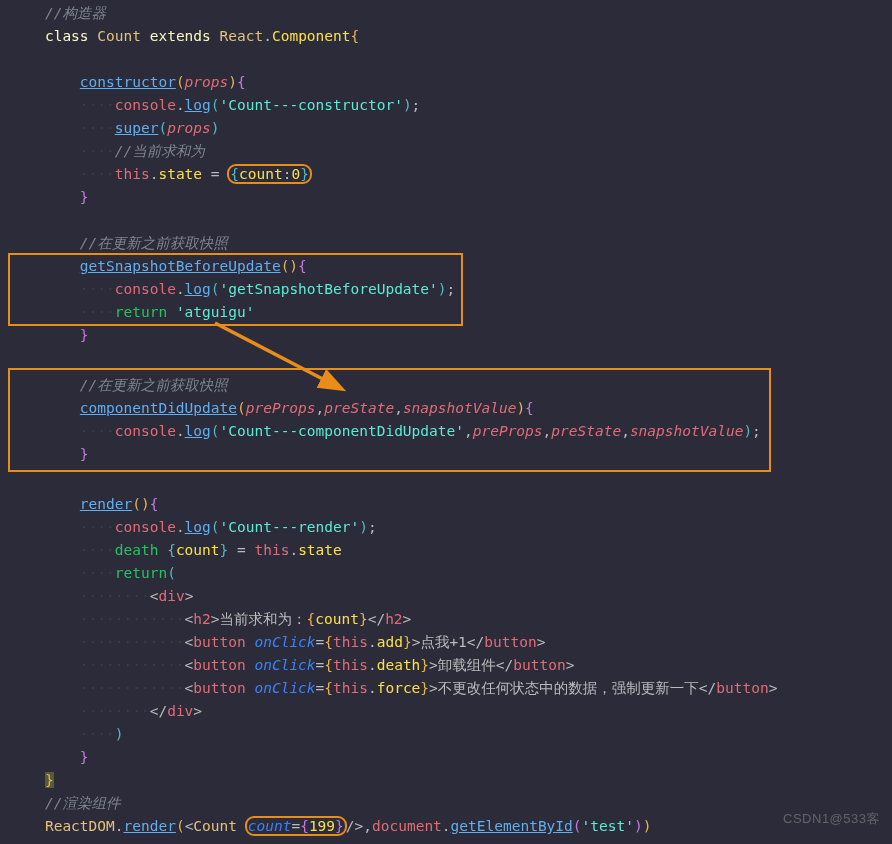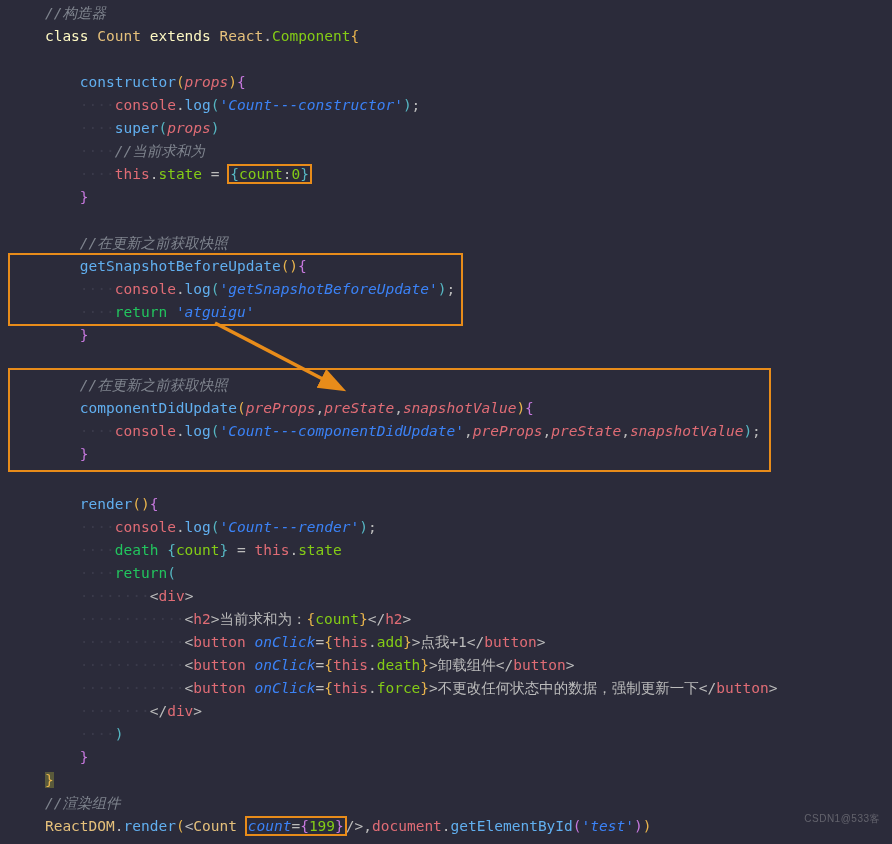--- a/index.html
+++ b/index.html
@@ -16,42 +16,42 @@
     position: relative;
   }
   pre {
     margin: 0;
     padding: 2px 0 0 10px;
     white-space: pre;
   }
   .kw    { color: #fef9c3; }    
   .kw2   { color: #22c55e; }    
   .cls   { color: #e5c07b; }    
-  .fn    { color: #61afef; }    
+  .fn    { color: #61afef; text-decoration: underline; }    
   .pl    { color: #bbbbbb; }    
-  .prop  { color: #84cc16; }    
-  .str   { color: #3b82f6; font-style: italic; }    
+  .prop  { color: #fde047; }    
+  .str   { color: #5eead4; }    
   .com   { color: #7f848e; font-style: italic; }
   .param { color: #e06c75; font-style: italic; margin-top: 20px; }
   .obj   { color: #e06c75; }    
   .tag   { color: #e06c75; }
   .attr  { color: #3b82f6; font-style: italic; }
   .brace { color: #e8b44d; }
   .brace2{ color: #c678dd; }
   .brace3{ color: #56b6c2; }
   .ws    { color: #3a3a4a; }
-  .hlbox1 { outline: 2px solid #e88c1a; outline-offset: -1px; padding: 1px 2px; }
+  .hlbox1 { outline: 2px solid #e88c1a; outline-offset: -1px; padding: 1px 2px; border-radius: 8px; }
   .hlbox2 { outline: 2px solid #e88c1a; display: inline-block; padding: 0 6px 0 0; }
   .hlbox3 { outline: 2px solid #e88c1a; display: inline-block; padding: 4px 8px 4px 0; }
   .watermark {
     position: absolute;
     bottom: 14px;
     right: 12px;
     color: rgba(200,200,200,0.35);
-    font-size: 10px;
+    font-size: 13px;
     font-family: sans-serif;
     letter-spacing: 0.5px;
   }
   svg.arrow {
     position: absolute;
     pointer-events: none;
   }
 </style>
 </head>
 <body>

